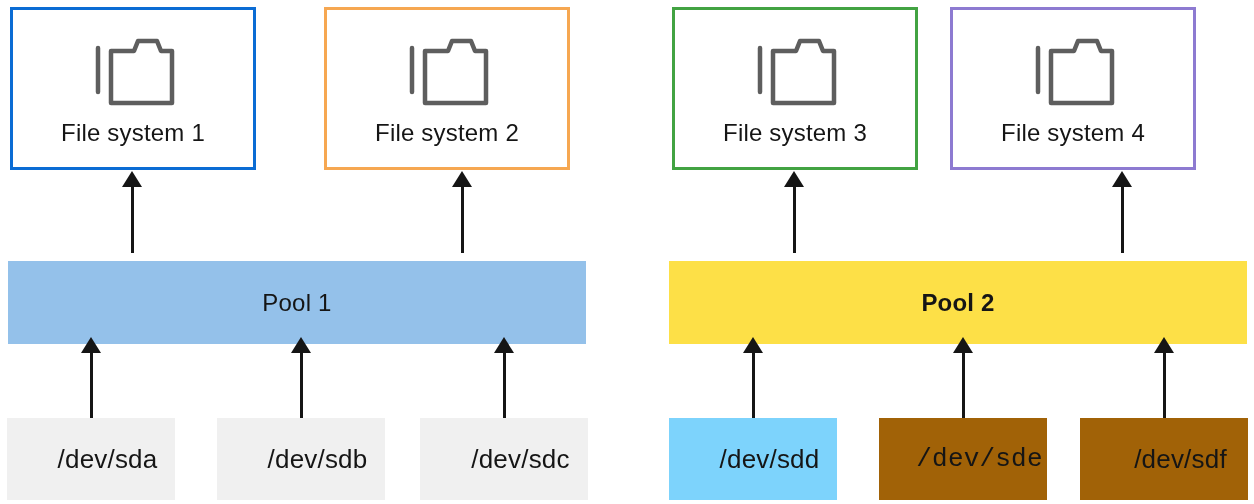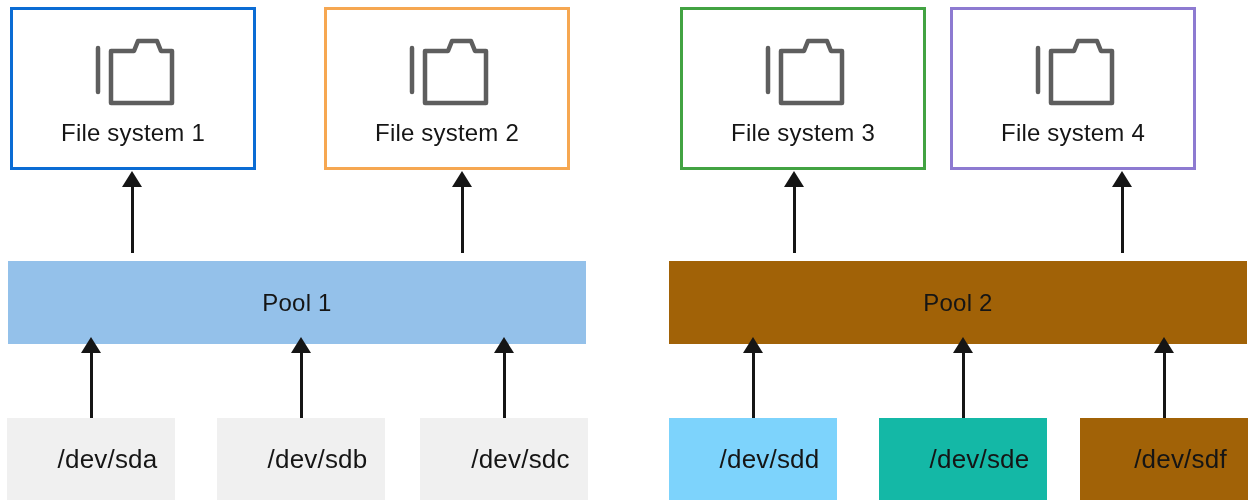--- a/index.html
+++ b/index.html
@@ -113,21 +113,21 @@
   </div>
 
   <div class="fs-box" style="left: 324px; border-color: rgb(246, 167, 81);">
     <svg class="folder-svg" width="84" height="70" viewBox="0 0 84 70">
       <path d="M7 11 V55" fill="none" stroke="#5e5e5e" stroke-width="4.5" stroke-linecap="round"></path>
       <path d="M20 66 V14 H43 L47 4 H66 L70 14 H81 V66 Z" fill="none" stroke="#5e5e5e" stroke-width="4.5" stroke-linejoin="round"></path>
     </svg>
     <div class="fs-label">File system 2</div>
   </div>
 
-  <div class="fs-box" style="left: 672px; border-color: rgb(66, 163, 66); margin-left: 8px;">
+  <div class="fs-box" style="left: 672px; border-color: rgb(66, 163, 66);">
     <svg class="folder-svg" width="84" height="70" viewBox="0 0 84 70">
       <path d="M7 11 V55" fill="none" stroke="#5e5e5e" stroke-width="4.5" stroke-linecap="round"></path>
       <path d="M20 66 V14 H43 L47 4 H66 L70 14 H81 V66 Z" fill="none" stroke="#5e5e5e" stroke-width="4.5" stroke-linejoin="round"></path>
     </svg>
     <div class="fs-label">File system 3</div>
   </div>
 
   <div class="fs-box" style="left: 950px; border-color: rgb(141, 122, 209);">
     <svg class="folder-svg" width="84" height="70" viewBox="0 0 84 70">
       <path d="M7 11 V55" fill="none" stroke="#5e5e5e" stroke-width="4.5" stroke-linecap="round"></path>
@@ -149,21 +149,21 @@
     <div class="arrow-shaft"></div>
   </div>
   <div class="arrow to-fs" style="left:1122px">
     <div class="arrow-head"></div>
     <div class="arrow-shaft"></div>
   </div>
 
   <div class="pool" style="left: 8px; background-color: rgb(148, 193, 234);">
     <span class="pool-label">Pool 1</span>
   </div>
-  <div class="pool" style="left: 669px; background-color: #a16207;">
+  <div class="pool" style="left: 669px; background-color: #fde047; font-weight: bold;">
     <span class="pool-label">Pool 2</span>
   </div>
 
   <div class="arrow to-pool" style="left:91px">
     <div class="arrow-head"></div>
     <div class="arrow-shaft"></div>
   </div>
   <div class="arrow to-pool" style="left:301px">
     <div class="arrow-head"></div>
     <div class="arrow-shaft"></div>
@@ -190,20 +190,20 @@
   </div>
   <div class="device" style="left: 217px; background-color: rgb(240, 240, 240);">
     <span class="device-label">/dev/sdb</span>
   </div>
   <div class="device" style="left: 420px; background-color: rgb(240, 240, 240);">
     <span class="device-label">/dev/sdc</span>
   </div>
   <div class="device" style="left: 669px; background-color: #7dd3fc;">
     <span class="device-label">/dev/sdd</span>
   </div>
-  <div class="device" style="left: 879px; background-color: #14b8a6;">
+  <div class="device" style="left: 879px; background-color: #a16207; font-family: Liberation Mono, monospace;">
     <span class="device-label">/dev/sde</span>
   </div>
   <div class="device" style="left: 1080px; background-color: #a16207;">
     <span class="device-label">/dev/sdf</span>
   </div>
 
 </div>
 
 </body></html>

